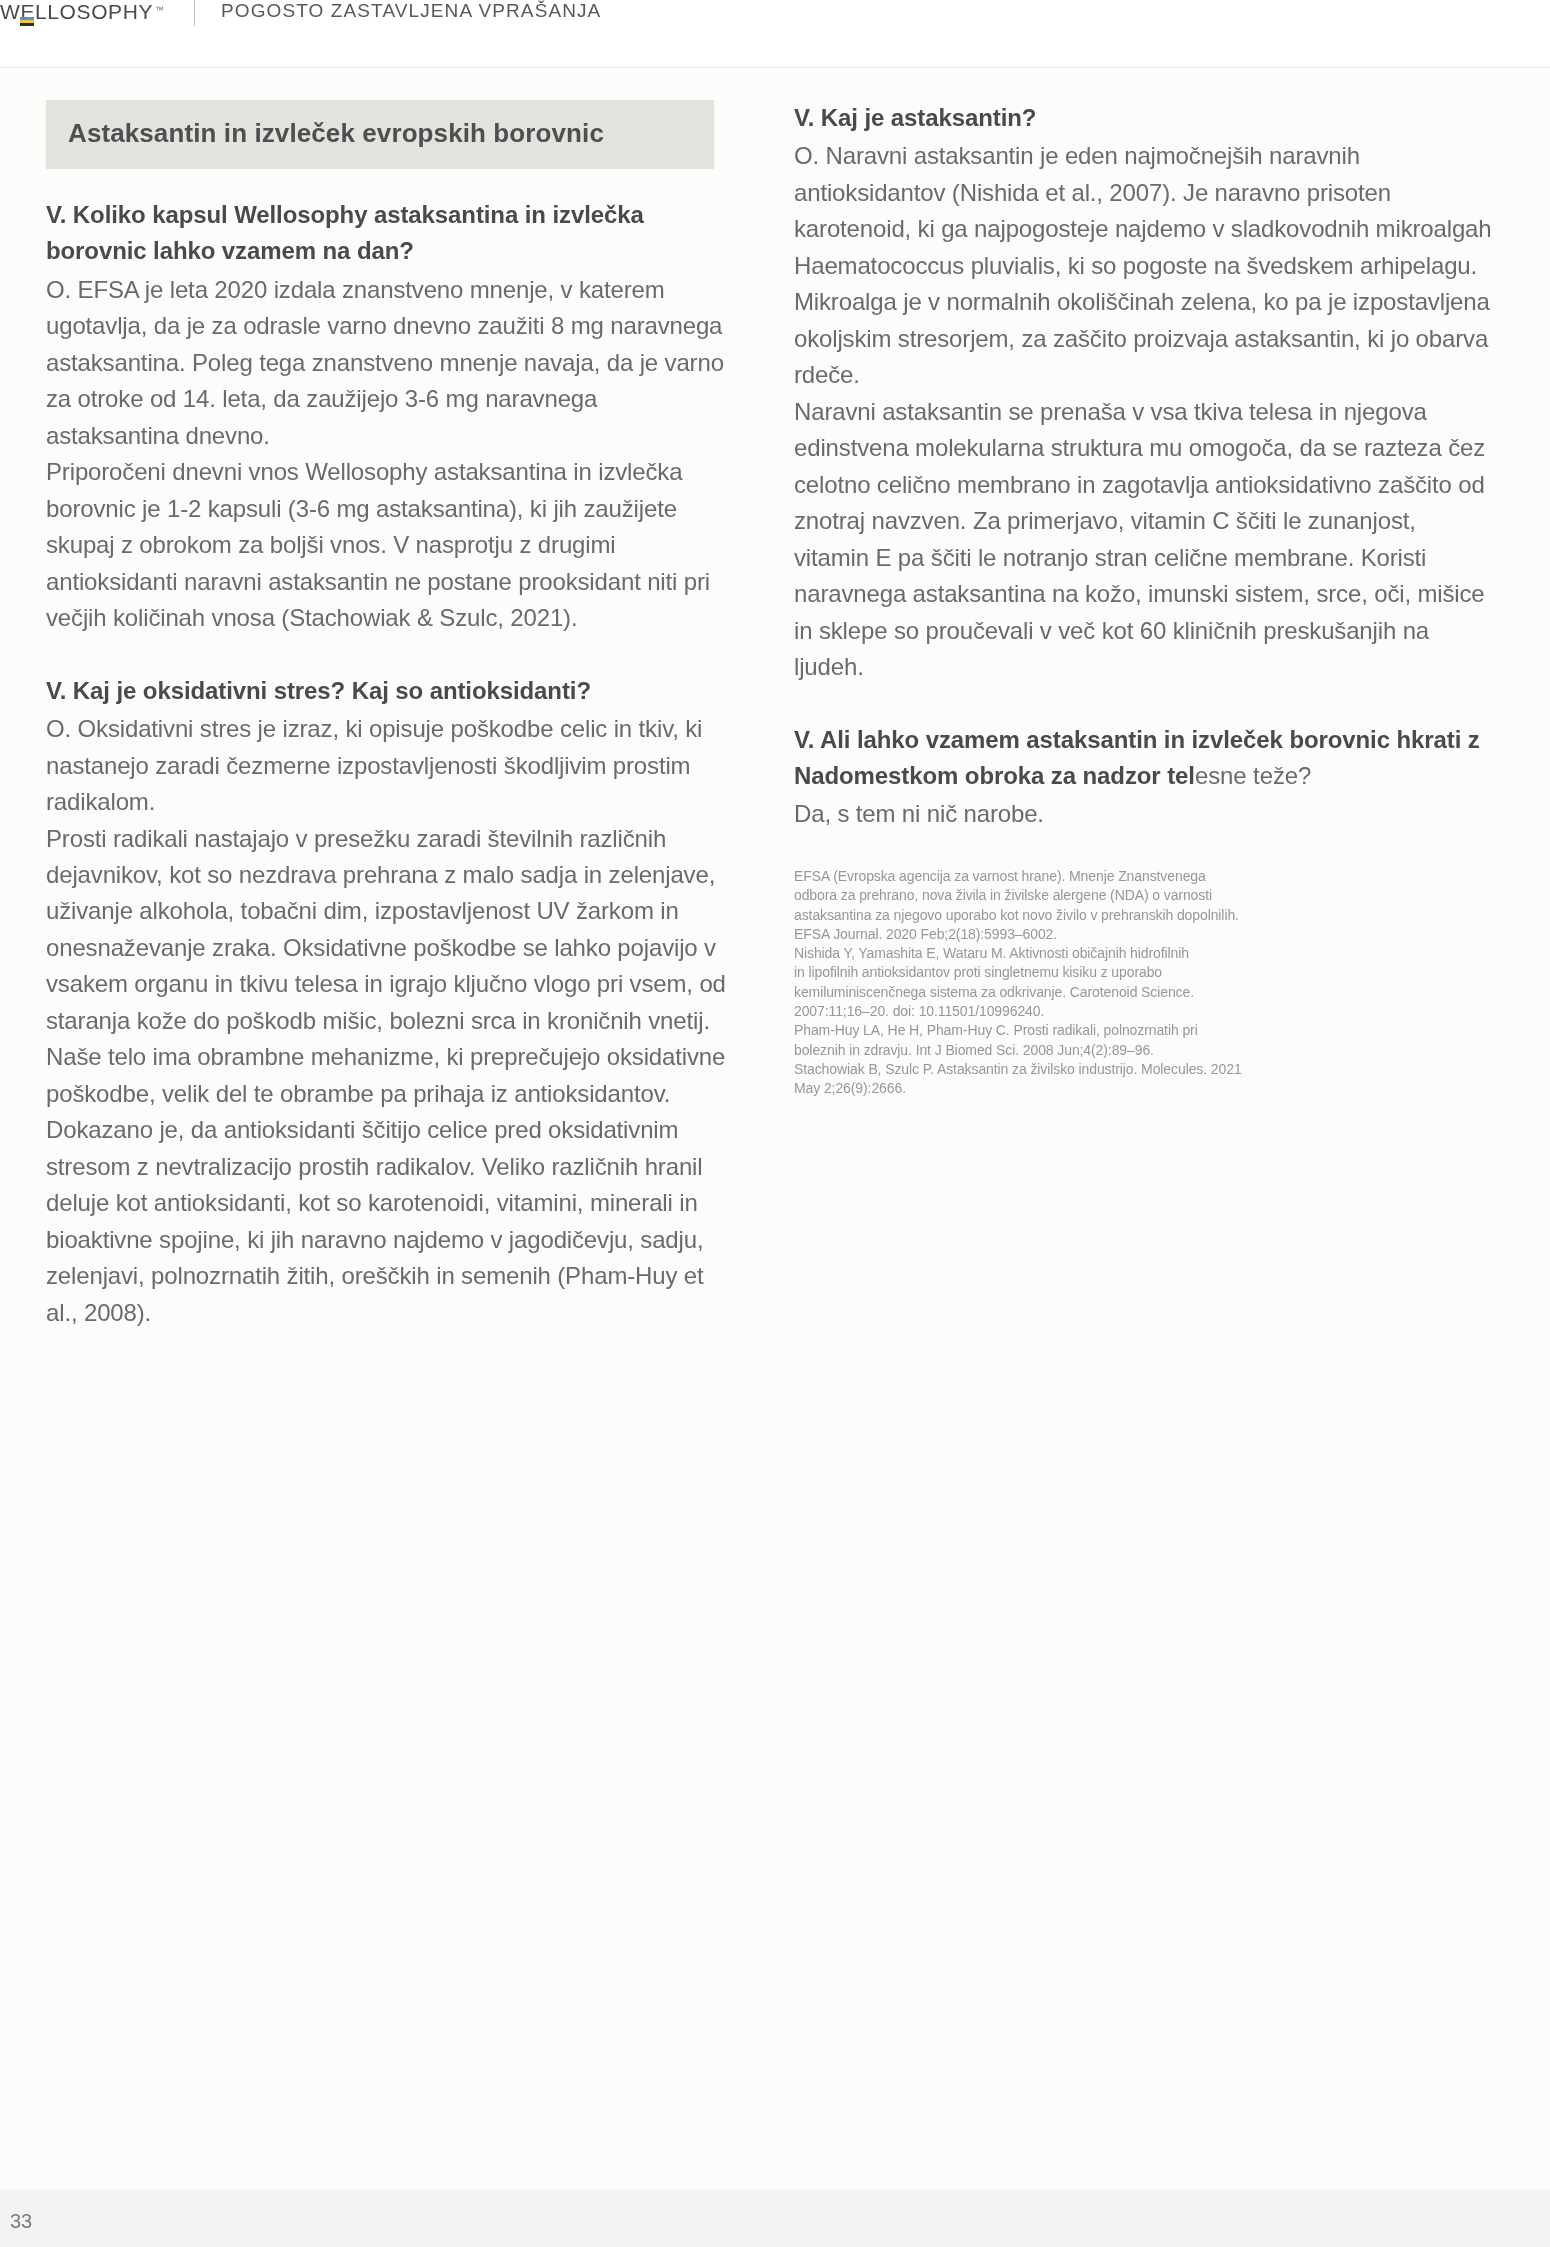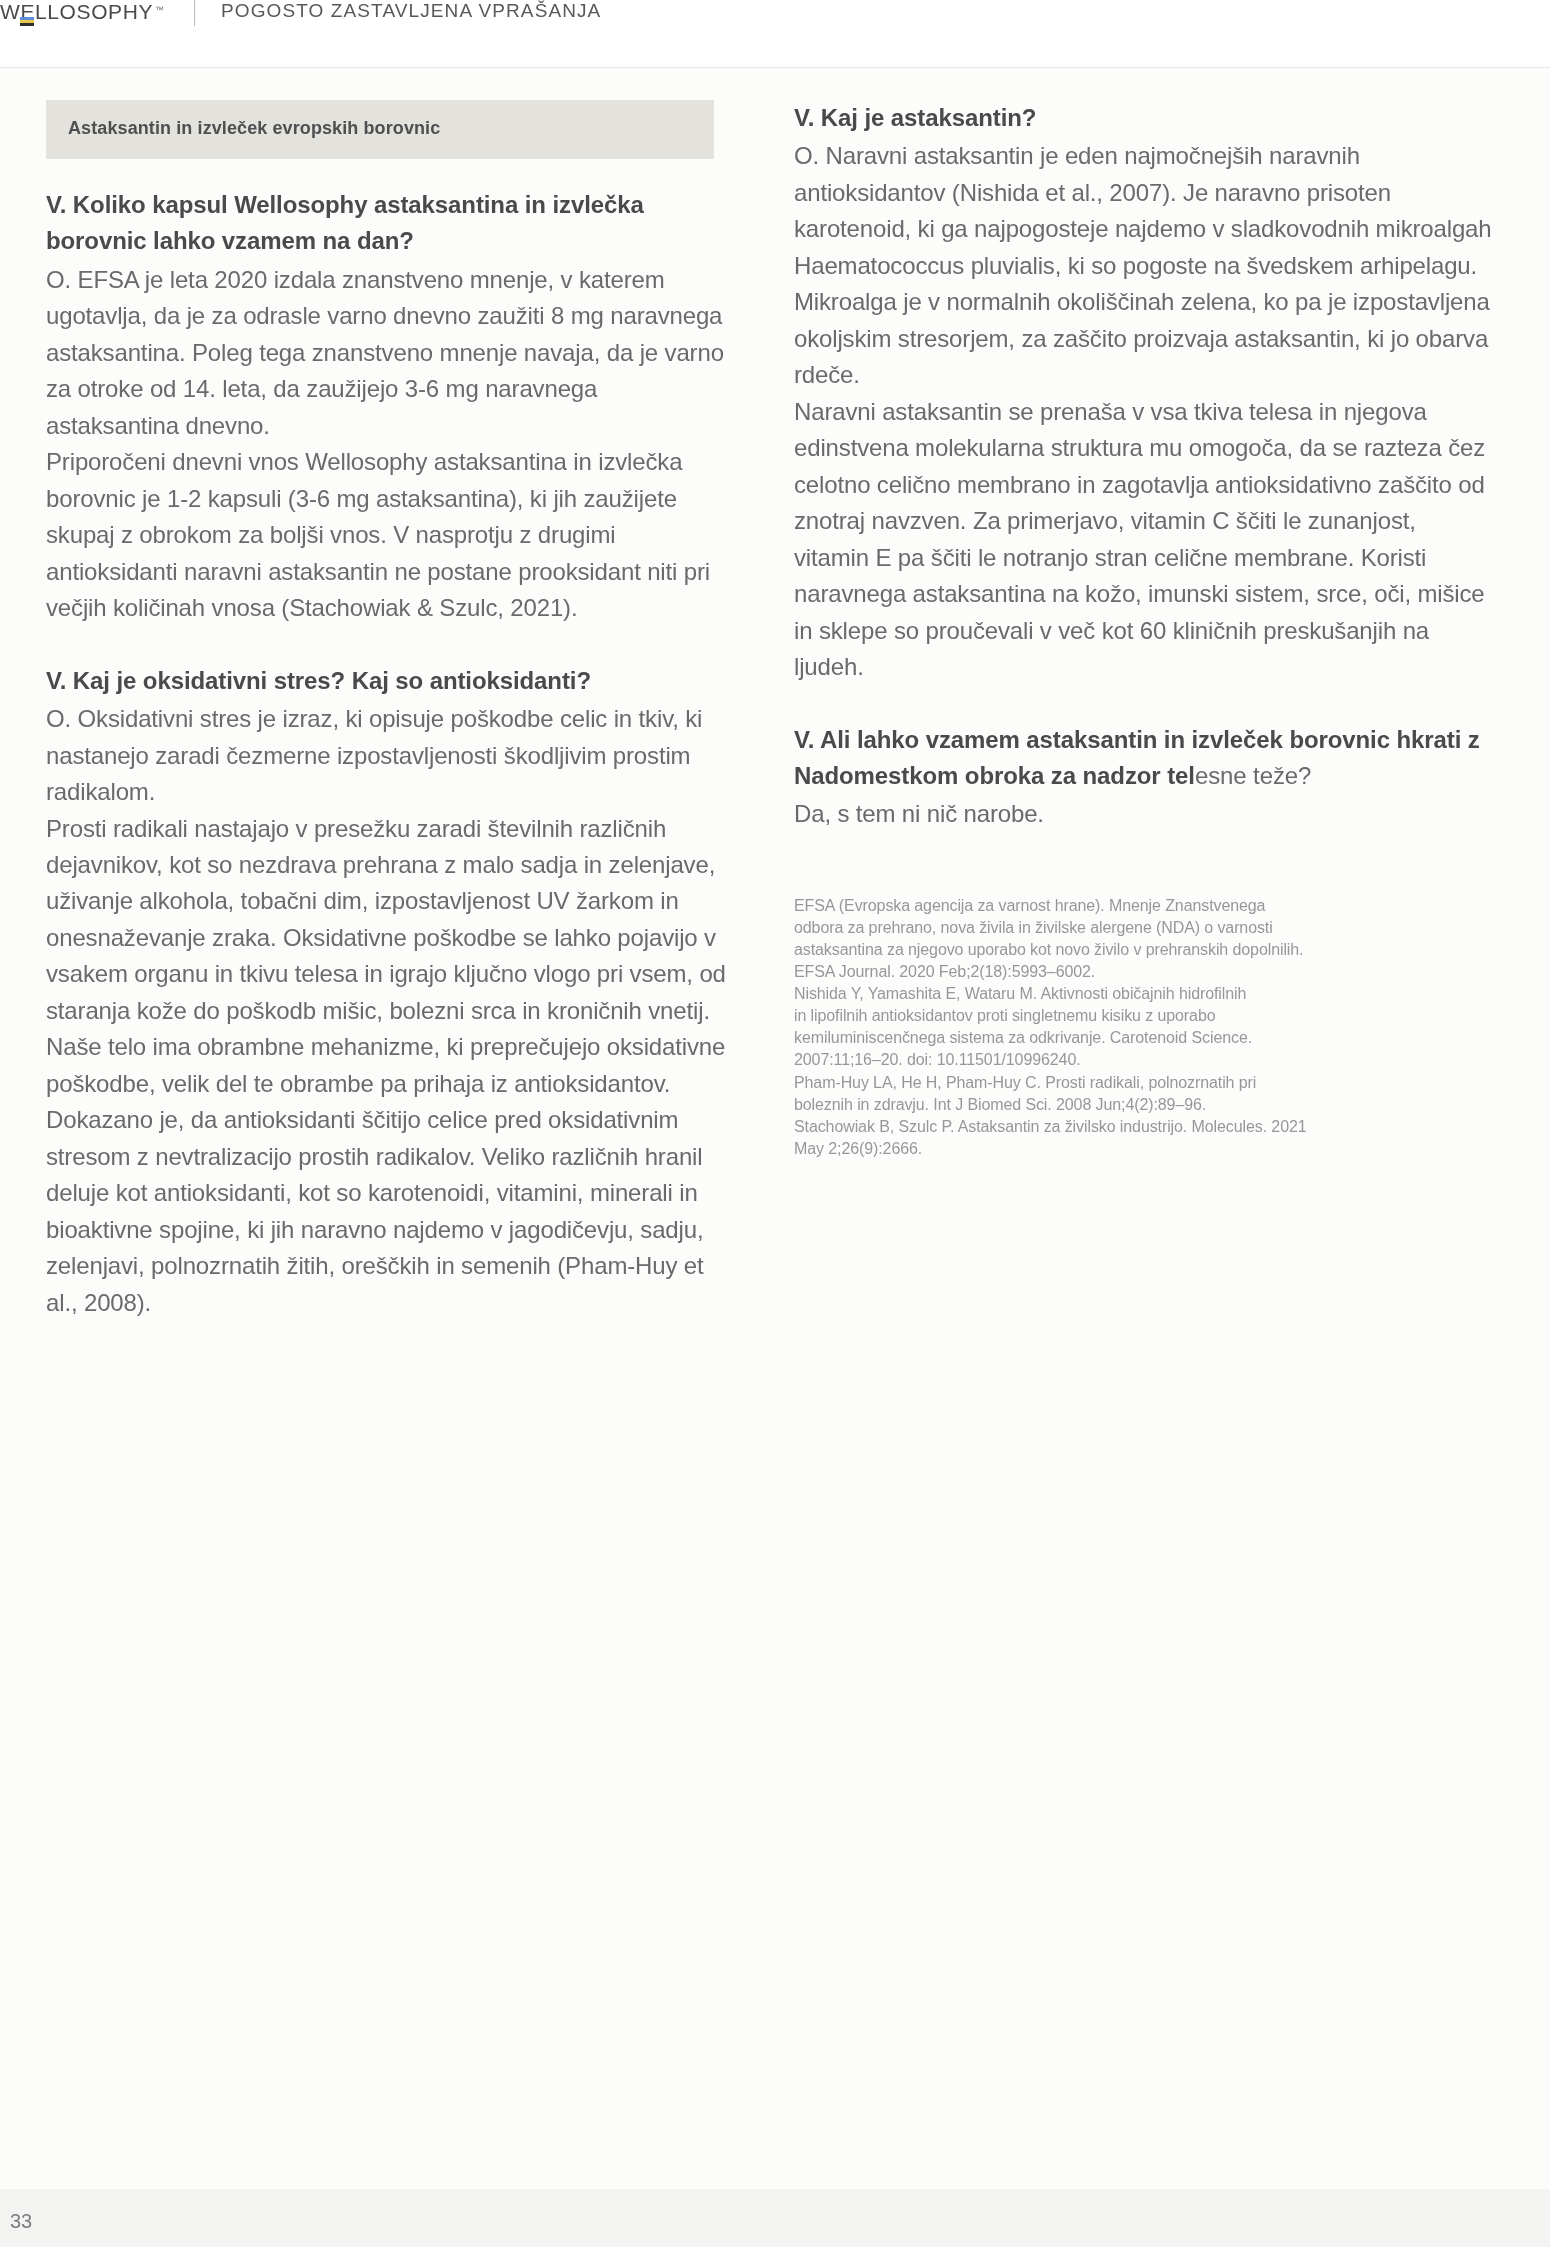--- a/index.html
+++ b/index.html
@@ -88,21 +88,21 @@
   .col-right { width: 700px; }
 
   
   .section-chip {
     background: #e3e2dd;
     padding: 18px 22px 20px 22px;
     margin-bottom: 28px;
     width: 668px;
   }
   .section-chip-text {
-    font-size: 18px;
+    font-size: 26px;
     font-weight: bold;
     color: #4f4f51;
     letter-spacing: 0.1px;
     margin-top: 10px;
   }
 
   
   h2.q {
     font-size: 24px;
     font-weight: bold;
@@ -122,22 +122,22 @@
     text-align: left;
   }
 
   .right-head-first { margin-top: 0; }
 
   
   .tail-normal { font-weight: 400; color: #6a6a6c; }
 
   
   .refs {
-    margin-top: 62px;
-    font-size: 16px;
+    margin-top: 34px;
+    font-size: 14px;
     line-height: 1.38;
     color: #97979a;
     font-weight: 300;
     letter-spacing: -0.1px;
   }
   .refs p { margin: 0; }
 
   
   .footer {
     position: absolute;

